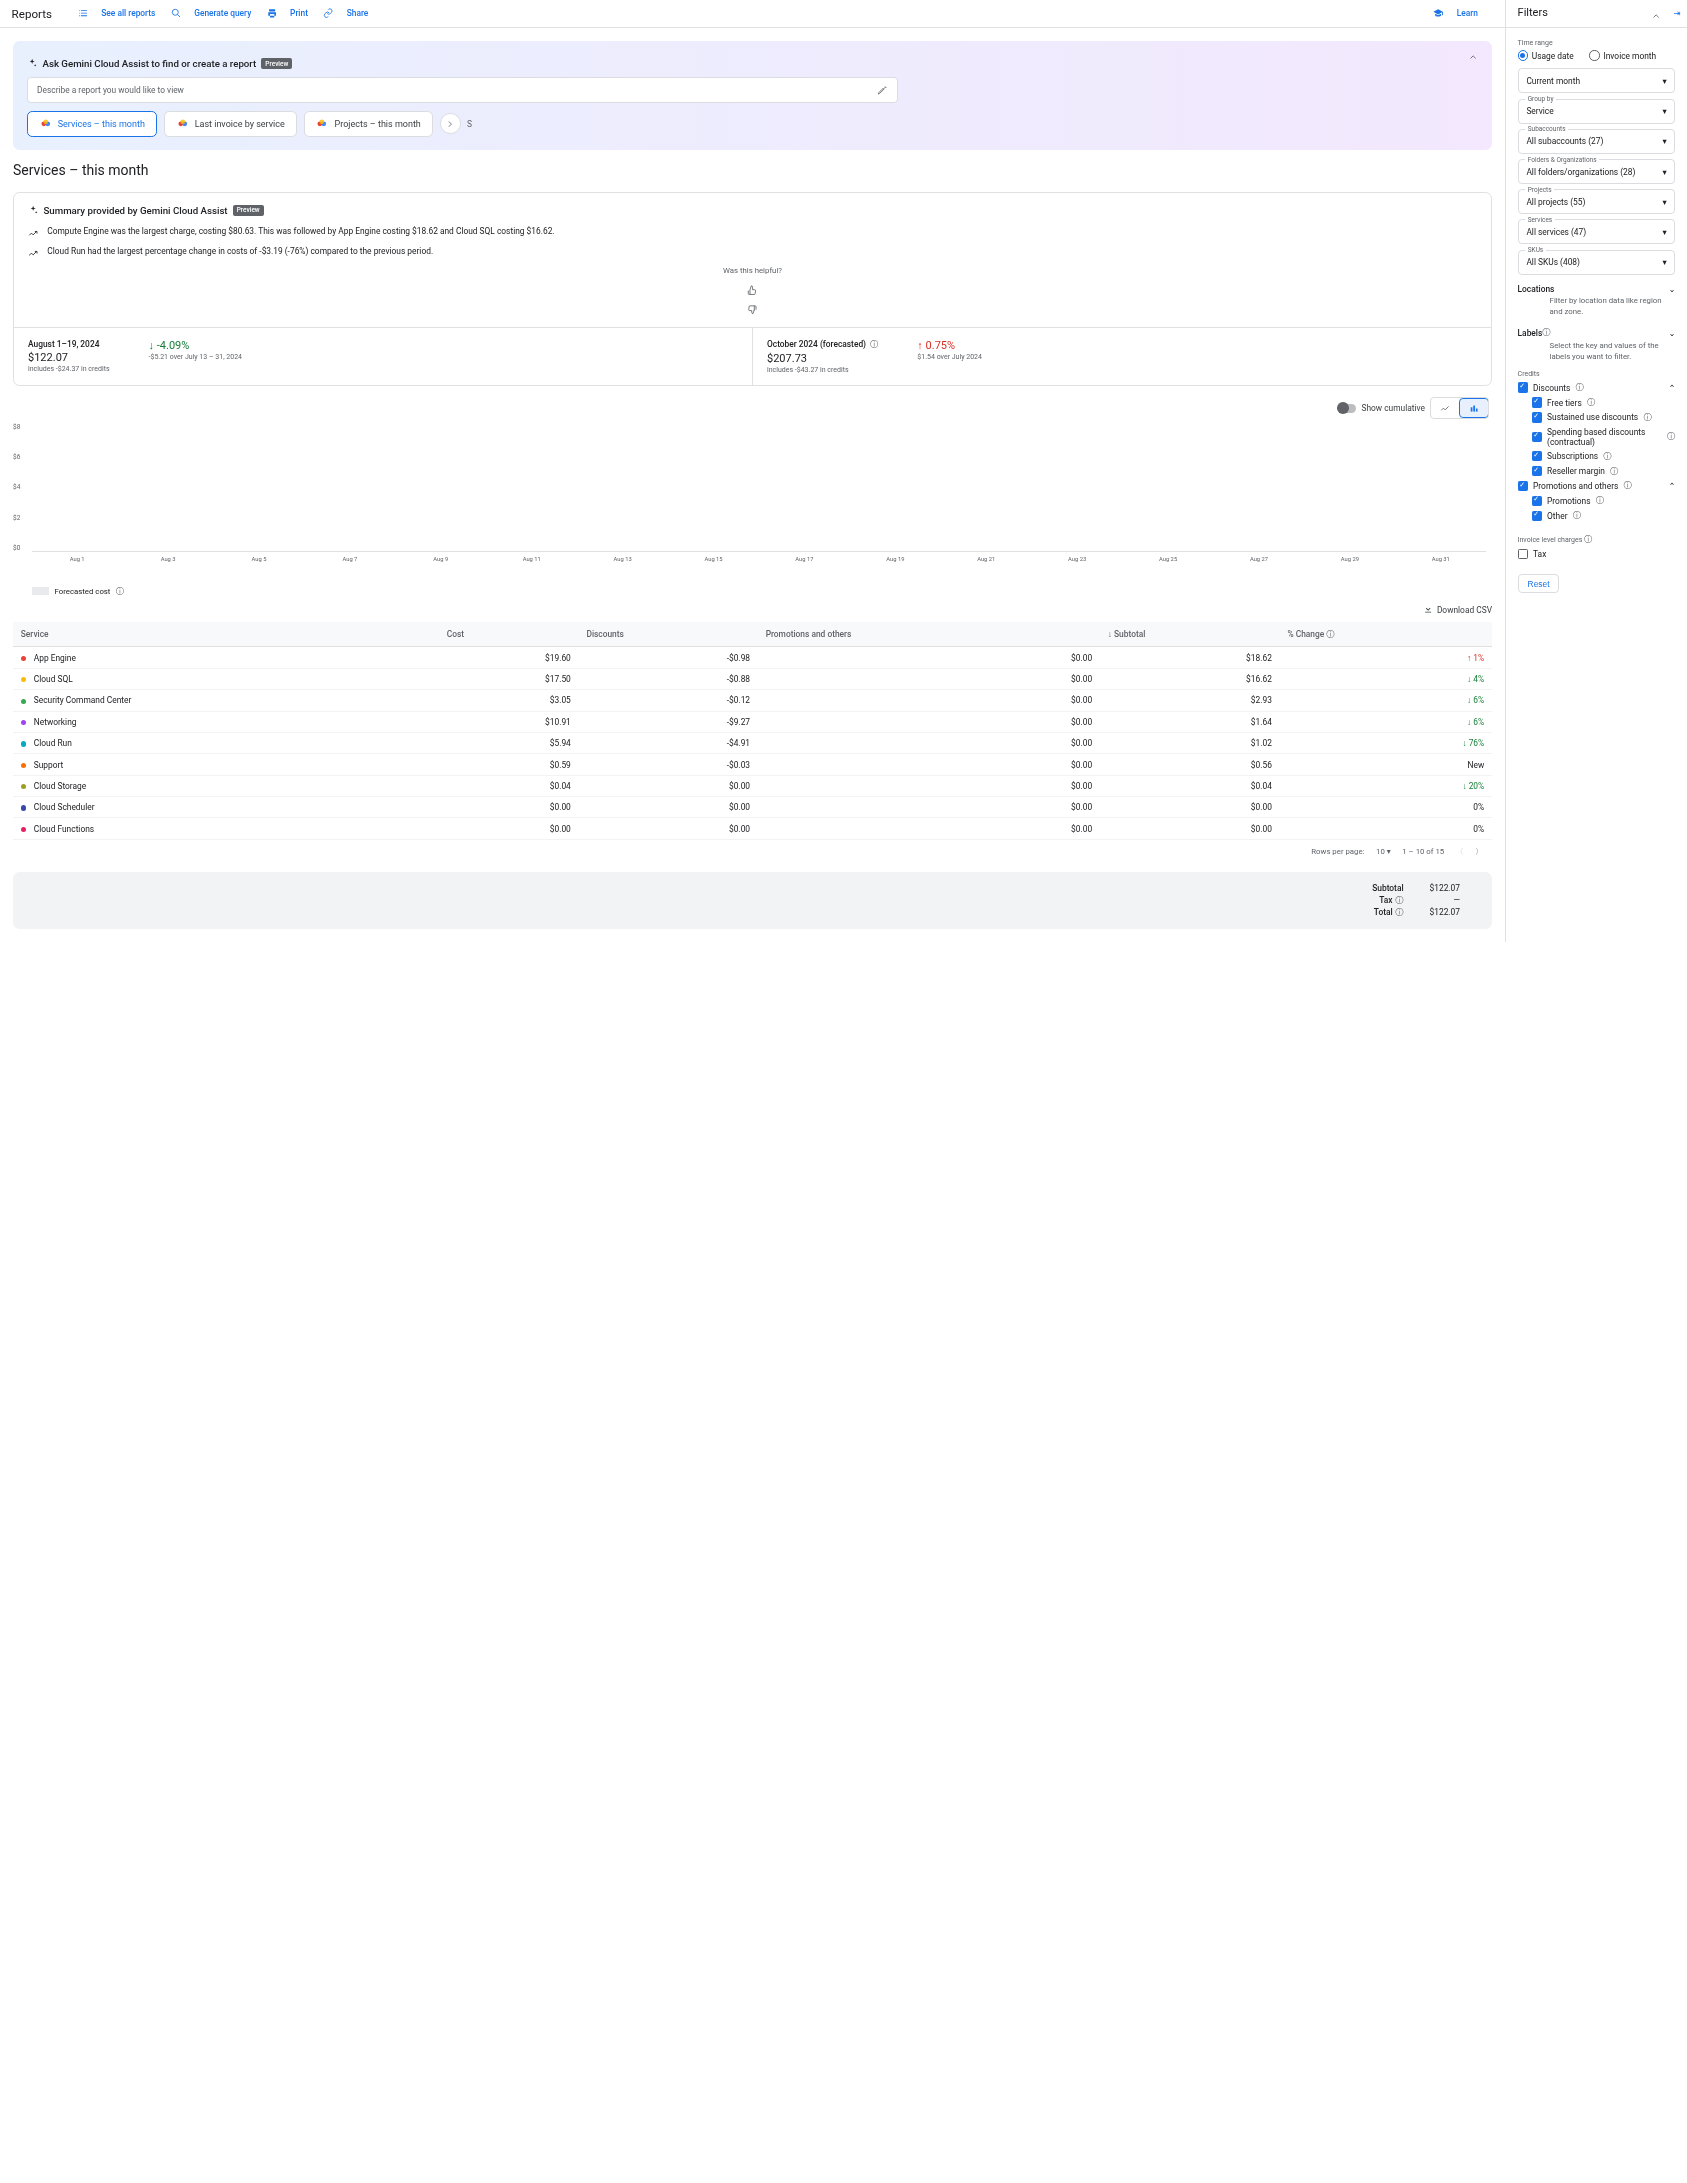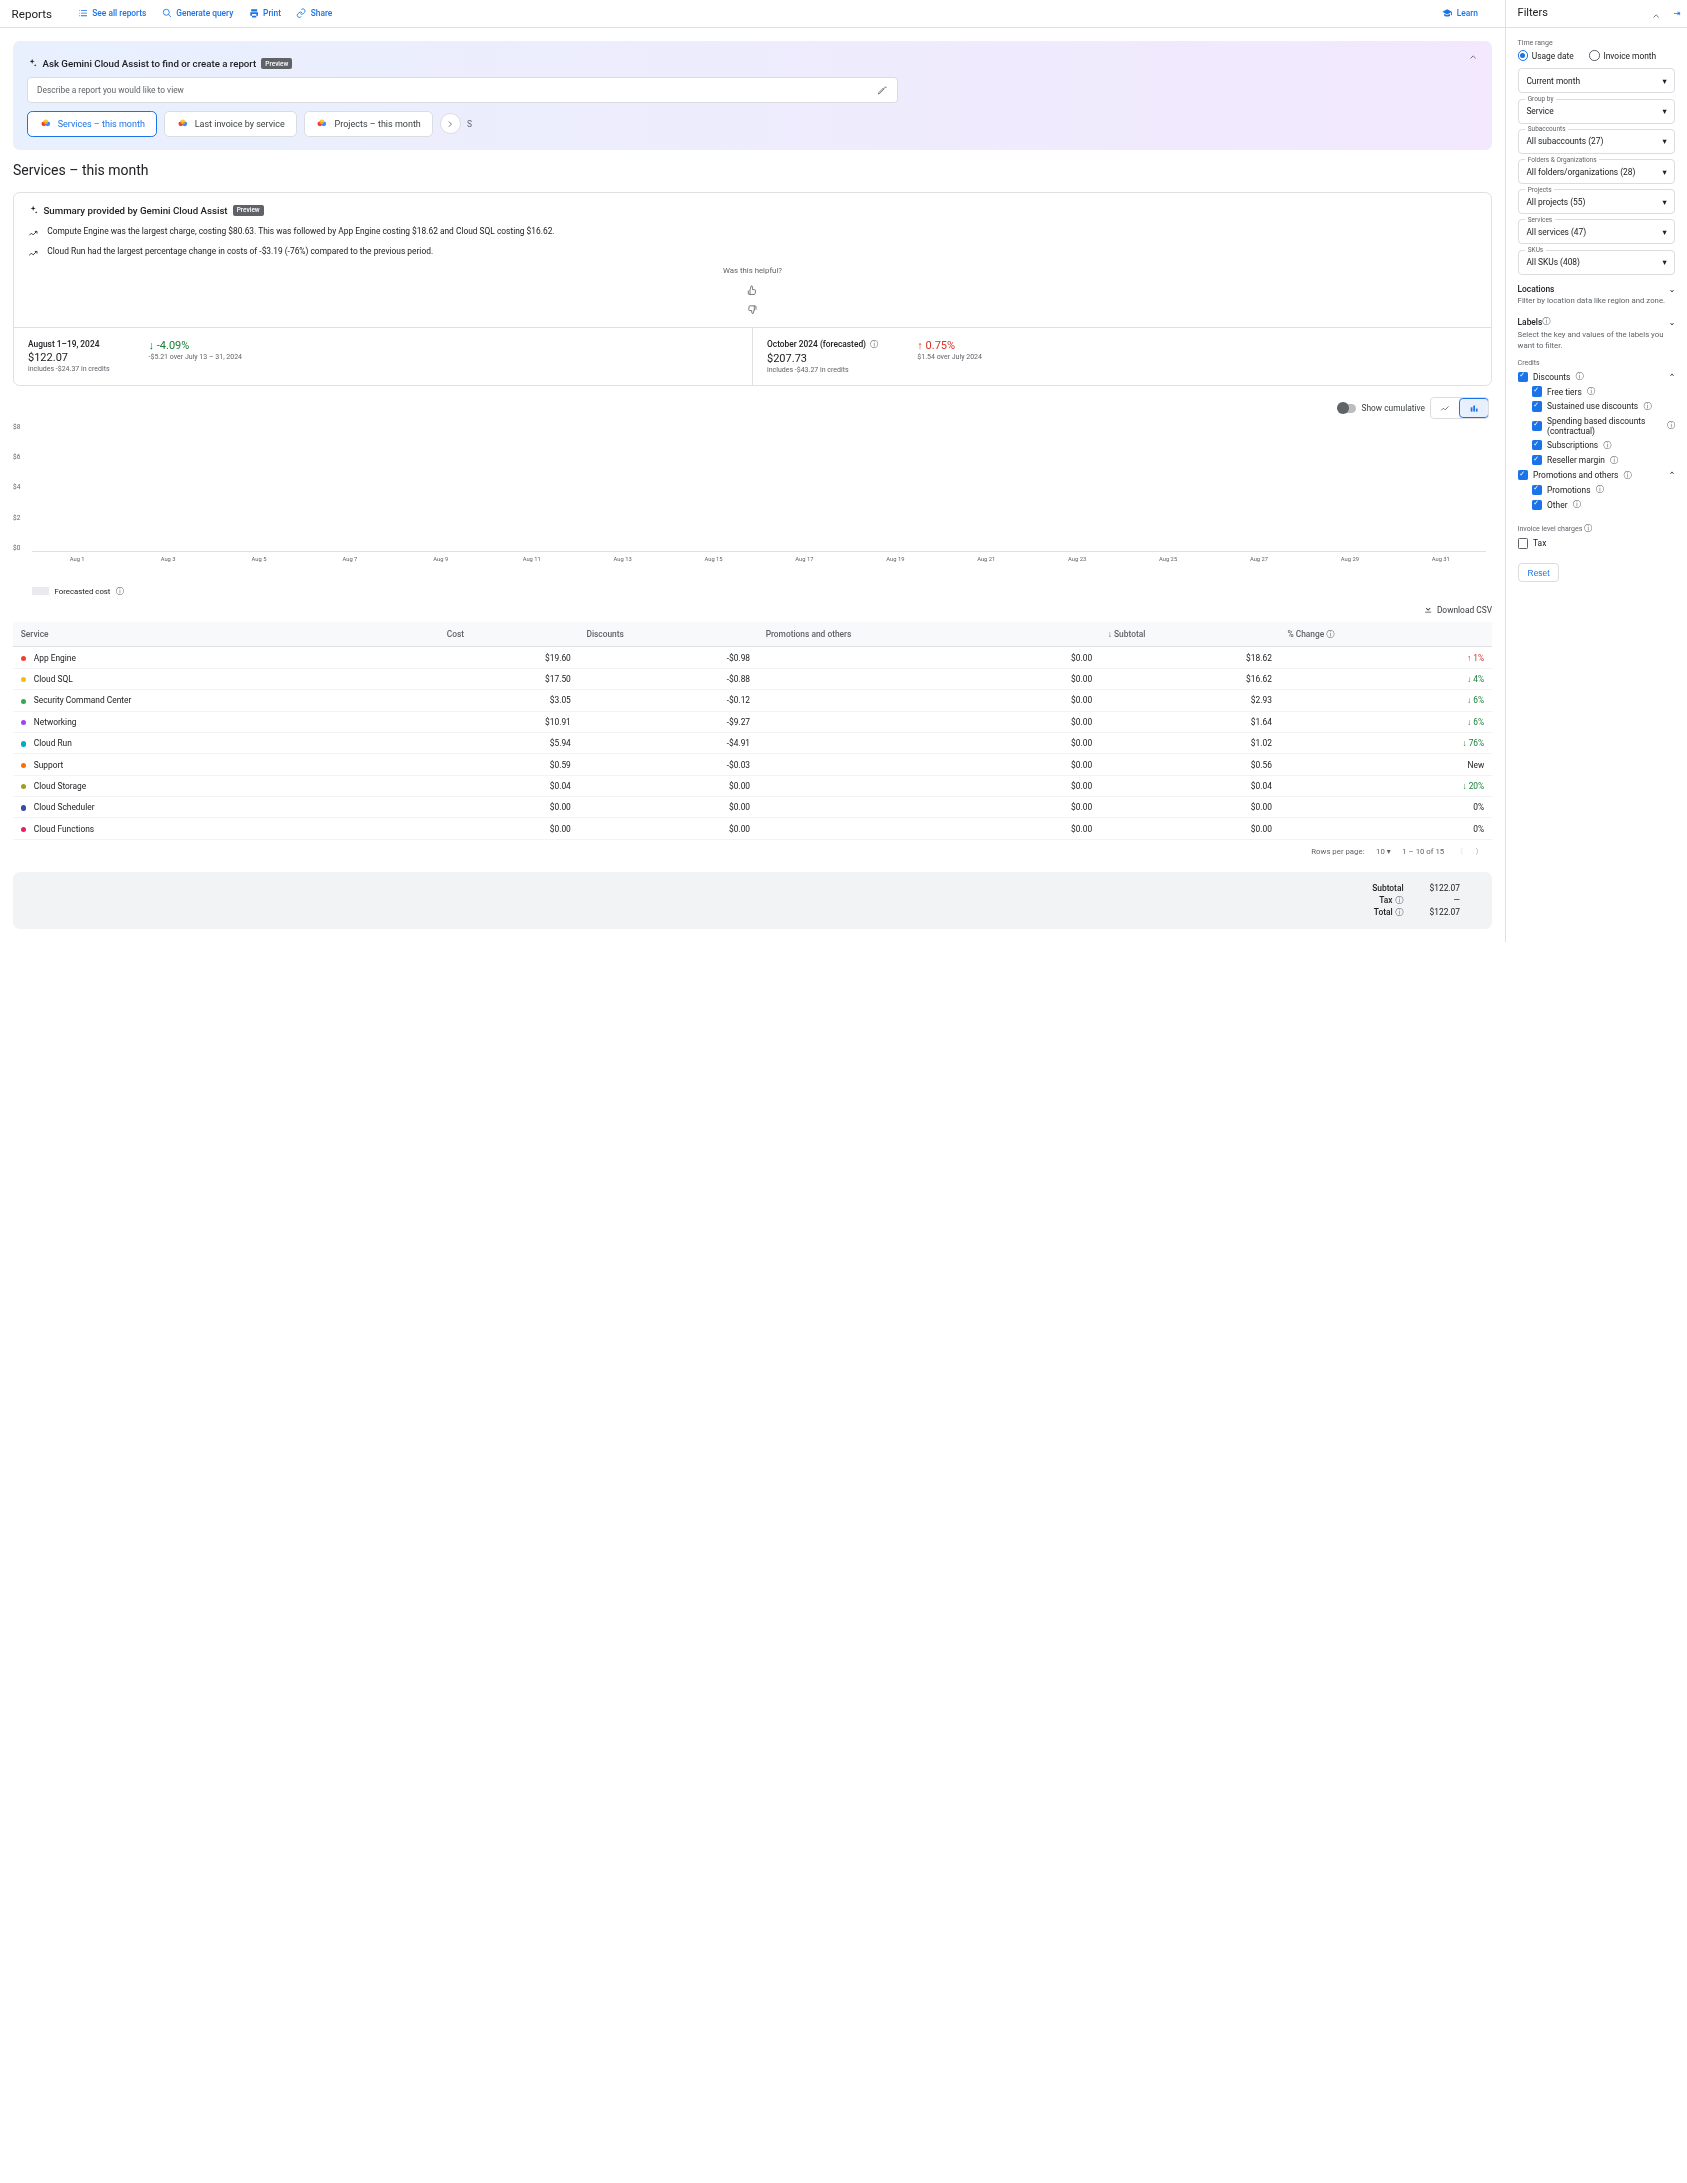--- a/index.html
+++ b/index.html
@@ -1,20 +1,20 @@
 <!DOCTYPE html>
 <html style="font-size:10.3px"><head>
 <meta charset="utf-8">
 <style>
 * { box-sizing: border-box; margin: 0; padding: 0; }
 body { font-family: 'Google Sans', Roboto, Arial, sans-serif; font-size: 8.4px; color: #202124; background: #fff; display: flex; }
 .main { flex: 1; border-right: 0.6px solid #e0e0e0; }
 .topbar { display: flex; align-items: center; padding: 6.5px 11.6px; border-bottom: 0.6px solid #e0e0e0; }
 .topbar h1 { font-size: 11.6px; font-weight: 400; color: #202124; margin-right: 26px; }
-.topbar-link { display: inline-flex; align-items: center; gap: 4px; color: #1a73e8; font-size: 8.4px; font-weight: 500; margin-right: 15.5px; cursor: pointer; }
+.topbar-link { display: inline-flex; align-items: center; gap: 13px; color: #1a73e8; font-size: 8.4px; font-weight: 500; margin-right: 15.5px; cursor: pointer; }
 .topbar .spacer { flex: 1; }
 .content { padding: 13px; }
 .gemini-panel { background: linear-gradient(90deg, #e8f0fe 0%, #f3e8fd 100%); border-radius: 6.5px; padding: 17px 14px 13px; margin-bottom: 12px; position: relative; }
 .gemini-header { display: flex; align-items: center; gap: 5.2px; font-size: 9.7px; font-weight: 500; }
 .preview-badge { background: #5f6368; color: #fff; font-size: 6.5px; padding: 1.3px 3.9px; border-radius: 1.9px; font-weight: 500; }
 .gemini-input { margin: 7.8px 0; background: #fff; border: 0.6px solid #dadce0; border-radius: 3.9px; padding: 6.5px 9px; display: flex; align-items: center; width: 60%; color: #5f6368; }
 .gemini-input .pen { margin-left: auto; color: #5f6368; }
 .chip-row { display: flex; gap: 6.5px; align-items: center; }
 .chip { background: #fff; border: 0.6px solid #dadce0; border-radius: 5.2px; padding: 6.5px 11.6px; display: flex; align-items: center; gap: 6.5px; font-size: 9px; color: #3c4043; cursor: pointer; }
 .chip.selected { border: 1.3px solid #1a73e8; color: #1a73e8; }
@@ -68,21 +68,21 @@
 .filters-head h2 { font-size: 11px; font-weight: 400; }
 .filter-label { font-size: 7px; color: #5f6368; margin-bottom: 3.9px; margin-top: 7.8px; }
 .radio-row { display: flex; gap: 15.5px; margin-bottom: 7.8px; }
 .radio-item { display: flex; align-items: center; gap: 3.9px; font-size: 8.4px; cursor: pointer; }
 .radio { width: 10.3px; height: 10.3px; border: 1.3px solid #5f6368; border-radius: 50%; display: flex; align-items: center; justify-content: center; }
 .radio.on { border-color: #1a73e8; }
 .radio.on::after { content: ''; width: 5.2px; height: 5.2px; background: #1a73e8; border-radius: 50%; }
 .select { border: 0.6px solid #dadce0; border-radius: 3.9px; padding: 6.5px 7.8px; font-size: 8.4px; display: flex; justify-content: space-between; align-items: center; margin-bottom: 5.2px; position: relative; cursor: pointer; }
 .select .float-label { position: absolute; top: -4.5px; left: 6.5px; background: #fff; padding: 0 2.6px; font-size: 6.5px; color: #5f6368; }
 .exp-section { display: flex; justify-content: space-between; align-items: center; font-size: 8.4px; font-weight: 500; margin-top: 9px; cursor: pointer; }
-.filter-desc { font-size: 7.8px; color: #5f6368; margin-top: 2.6px; line-height: 1.4; }
+.filter-desc { font-size: 7.8px; color: #5f6368; margin-top: 2.6px; line-height: 1.4; margin-left: 32px; }
 .cb-row { display: flex; align-items: center; gap: 5.2px; font-size: 8.4px; margin: 3.9px 0; }
 .cb-row.sub { margin-left: 14px; }
 .cb { width: 10.3px; height: 10.3px; border: 1.3px solid #5f6368; border-radius: 1.3px; flex-shrink: 0; }
 .cb.on { background: #1a73e8; border-color: #1a73e8; position: relative; }
 .cb.on::after { content: '✓'; color: #fff; font-size: 7px; position: absolute; top: -1.3px; left: 0.6px; }
 .help-ic { color: #5f6368; font-size: 8.4px; }
 .reset-btn { border: 0.6px solid #dadce0; border-radius: 3.9px; padding: 3.9px 9px; color: #1a73e8; font-size: 8.4px; cursor: pointer; margin-top: 10.3px; background: #fff; }
 .collapse-ic { position: absolute; top: 10.3px; right: 14px; cursor: pointer; color: #5f6368; }
 svg.ic { width: 10.3px; height: 10.3px; vertical-align: middle; }
 </style>

